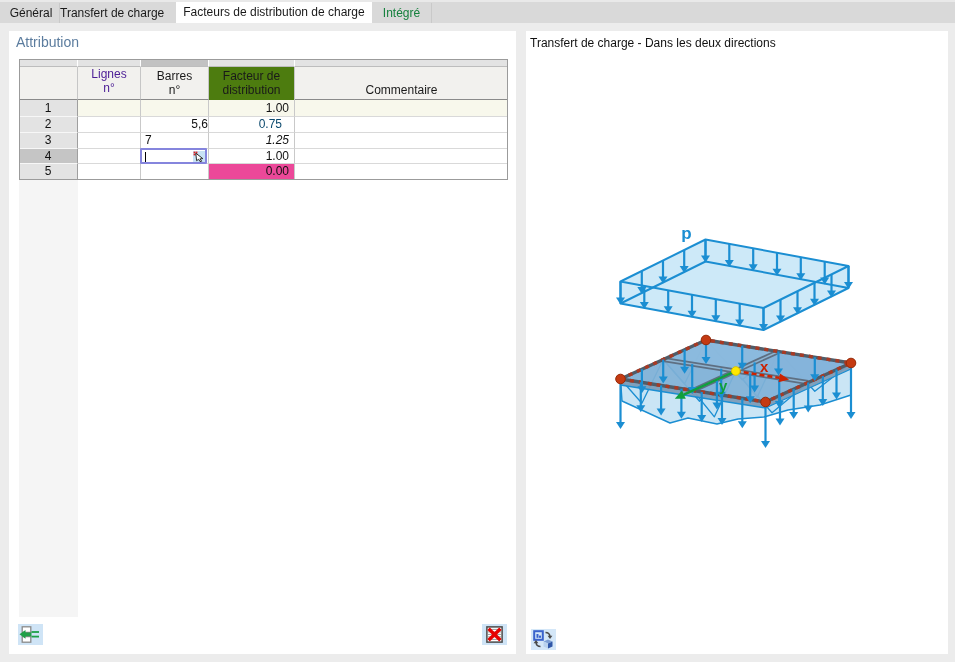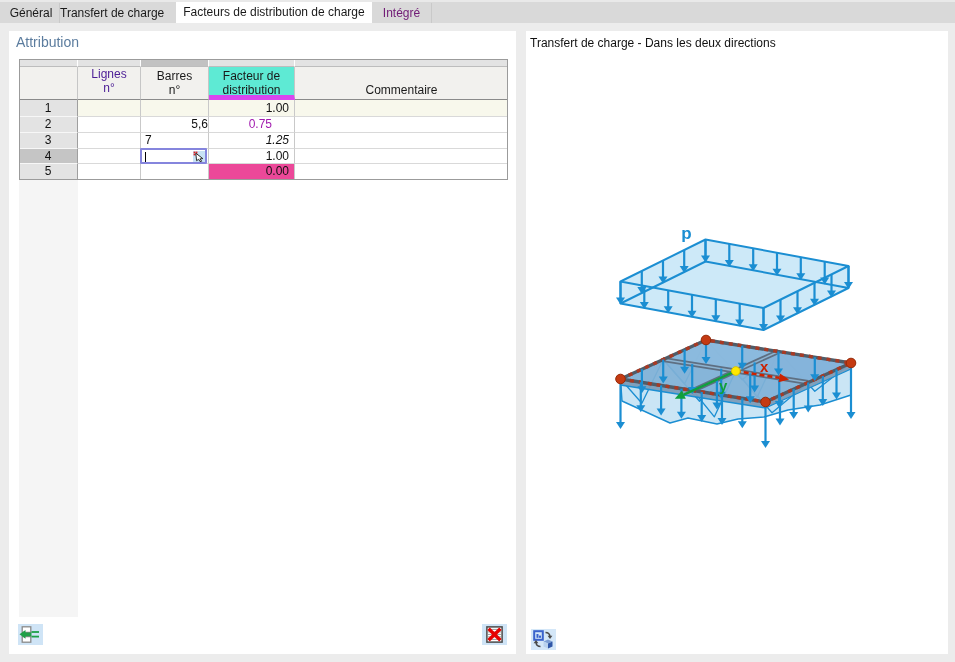--- a/index.html
+++ b/index.html
@@ -5,21 +5,21 @@
 html,body { width:955px; height:662px; background:#ececec; font-family:"Liberation Sans",sans-serif; overflow:hidden; }
 .abs { position:absolute; }
 svg { display:block; }
 </style></head>
 <body>
 <div class="abs" style="left:0;top:0;width:955px;height:23px;background:#d9d9d9"></div>
 <div class="abs" style="left:0;top:0;width:955px;height:2px;background:#e9e9e9"></div>
 <div class="abs" style="left:3px;top:3px;width:56px;height:20px;font-size:12px;text-align:center;line-height:20px;color:#1a1a1a;border-right:1px solid #c9c9c9">Général</div>
 <div class="abs" style="left:60px;top:3px;width:116px;height:20px;font-size:12px;text-align:left;line-height:20px;color:#1a1a1a">Transfert de charge</div>
 <div class="abs" style="left:176px;top:2px;width:196px;height:21px;background:#fff;font-size:12px;text-align:center;line-height:21px;color:#1a1a1a">Facteurs de distribution de charge</div>
-<div class="abs" style="left:372px;top:3px;width:59px;height:20px;font-size:12px;text-align:center;line-height:20px;color:#701a75;border-right:1px solid #c9c9c9">Intégré</div>
+<div class="abs" style="left:372px;top:3px;width:59px;height:20px;font-size:12px;text-align:center;line-height:20px;color:#15803d;border-right:1px solid #c9c9c9">Intégré</div>
 
 <div class="abs" style="left:9px;top:31px;width:507px;height:623px;background:#fff"></div>
 <div class="abs" style="left:526px;top:31px;width:422px;height:623px;background:#fff"></div>
 
 <div class="abs" style="left:16px;top:34px;font-size:14px;font-weight:normal;color:#5b7c9e">Attribution</div>
 <div class="abs" style="left:19px;top:180px;width:59px;height:437px;background:#f5f5f5"></div>
 <div style="position:absolute;left:20px;top:60px;width:488px;height:119px">
     <div style="position:absolute;left:-1px;top:-1px;width:59px;height:8px;background:#e3e3e3;border-right:1px solid #fff;border-bottom:1px solid #bdbdbd;box-sizing:border-box;"></div>
     <div style="position:absolute;left:58px;top:-1px;width:63px;height:8px;background:#e3e3e3;border-right:1px solid #fff;border-bottom:1px solid #bdbdbd;box-sizing:border-box;"></div>
     <div style="position:absolute;left:121px;top:-1px;width:68px;height:8px;background:#c2c2c2;border-right:1px solid #fff;border-bottom:1px solid #bdbdbd;box-sizing:border-box;"></div>
@@ -27,35 +27,35 @@
     <div style="position:absolute;left:275px;top:-1px;width:213px;height:8px;background:#e3e3e3;border-right:1px solid #fff;border-bottom:1px solid #bdbdbd;box-sizing:border-box;"></div>
     <div style="position:absolute;left:-1px;top:7px;width:59px;height:33px;background:#f2f1ee;border-right:1px solid #c6c6c6;border-bottom:1px solid #8a8a8a;box-sizing:border-box;">
       <div style="padding-top:2px;text-align:center;font-size:12px;line-height:14px;color:#1a1a1a"></div>
     </div>
     <div style="position:absolute;left:58px;top:7px;width:63px;height:33px;background:#f2f1ee;border-right:1px solid #c6c6c6;border-bottom:1px solid #8a8a8a;box-sizing:border-box;">
       <div style="padding-top:0;text-align:center;font-size:12px;line-height:14px;color:#4c1d95">Lignes<br>n°</div>
     </div>
     <div style="position:absolute;left:121px;top:7px;width:68px;height:33px;background:#f2f1ee;border-right:1px solid #c6c6c6;border-bottom:1px solid #8a8a8a;box-sizing:border-box;">
       <div style="padding-top:2px;text-align:center;font-size:12px;line-height:14px;color:#1a1a1a">Barres<br>n°</div>
     </div>
-    <div style="position:absolute;left:189px;top:7px;width:86px;height:33px;background:#5eead4;border-right:1px solid #c6c6c6;border-bottom:5px solid #d946ef;box-sizing:border-box;">
+    <div style="position:absolute;left:189px;top:7px;width:86px;height:50px;background:#4d7c0f;border-right:1px solid #c6c6c6;border-bottom:5px solid #d946ef;box-sizing:border-box;">
       <div style="padding-top:2px;text-align:center;font-size:12px;line-height:14px;color:#1a1a1a">Facteur de<br>distribution</div>
     </div>
     <div style="position:absolute;left:275px;top:7px;width:213px;height:33px;background:#f2f1ee;border-bottom:1px solid #8a8a8a;box-sizing:border-box;">
       <div style="padding-top:16px;text-align:center;font-size:12px;line-height:14px;color:#1a1a1a">Commentaire</div>
     </div>
     <div style="position:absolute;left:-1px;top:40px;width:59px;height:17px;background:#e3e3e3;border-right:1px solid #9f9f9f;border-bottom:1px solid #f7f7f7;box-sizing:border-box;text-align:center;font-size:12px;line-height:16px;color:#111;">1</div>
     <div style="position:absolute;left:58px;top:40px;width:63px;height:17px;background:#f8f8ec;border-right:1px solid #c9c9c9;border-bottom:1px solid #d9d9d9;box-sizing:border-box;font-size:12px;line-height:16px;color:#111;text-align:left;padding-left:4px;"></div>
     <div style="position:absolute;left:121px;top:40px;width:68px;height:17px;background:#f8f8ec;border-right:1px solid #c9c9c9;border-bottom:1px solid #d9d9d9;box-sizing:border-box;font-size:12px;line-height:16px;color:#111;text-align:left;padding-left:4px;"></div>
     <div style="position:absolute;left:189px;top:40px;width:86px;height:17px;background:#f8f8ec;border-right:1px solid #c9c9c9;border-bottom:1px solid #d9d9d9;box-sizing:border-box;font-size:12px;line-height:16px;color:#111;text-align:right;padding-right:5px;">1.00</div>
     <div style="position:absolute;left:275px;top:40px;width:213px;height:17px;background:#f8f8ec;border-bottom:1px solid #d9d9d9;box-sizing:border-box;font-size:12px;line-height:16px;color:#111;text-align:left;padding-left:4px;"></div>
     <div style="position:absolute;left:-1px;top:57px;width:59px;height:16px;background:#e3e3e3;border-right:1px solid #9f9f9f;border-bottom:1px solid #f7f7f7;box-sizing:border-box;text-align:center;font-size:12px;line-height:15px;color:#111;">2</div>
     <div style="position:absolute;left:58px;top:57px;width:63px;height:16px;background:#ffffff;border-right:1px solid #c9c9c9;border-bottom:1px solid #d9d9d9;box-sizing:border-box;font-size:12px;line-height:15px;color:#111;text-align:left;padding-left:4px;"></div>
     <div style="position:absolute;left:121px;top:57px;width:68px;height:16px;background:#ffffff;border-right:1px solid #c9c9c9;border-bottom:1px solid #d9d9d9;box-sizing:border-box;font-size:12px;line-height:15px;color:#111;text-align:right;padding-left:4px;">5,6</div>
-    <div style="position:absolute;left:189px;top:57px;width:86px;height:16px;background:#ffffff;border-right:1px solid #c9c9c9;border-bottom:1px solid #d9d9d9;box-sizing:border-box;font-size:12px;line-height:15px;color:#a21caf;text-align:right;padding-right:22px;">0.75</div>
+    <div style="position:absolute;left:189px;top:57px;width:86px;height:16px;background:#ffffff;border-right:1px solid #c9c9c9;border-bottom:1px solid #d9d9d9;box-sizing:border-box;font-size:12px;line-height:15px;color:#0c4a6e;text-align:right;padding-right:12px;">0.75</div>
     <div style="position:absolute;left:275px;top:57px;width:213px;height:16px;background:#ffffff;border-bottom:1px solid #d9d9d9;box-sizing:border-box;font-size:12px;line-height:15px;color:#111;text-align:left;padding-left:4px;"></div>
     <div style="position:absolute;left:-1px;top:73px;width:59px;height:16px;background:#e3e3e3;border-right:1px solid #9f9f9f;border-bottom:1px solid #f7f7f7;box-sizing:border-box;text-align:center;font-size:12px;line-height:15px;color:#111;">3</div>
     <div style="position:absolute;left:58px;top:73px;width:63px;height:16px;background:#ffffff;border-right:1px solid #c9c9c9;border-bottom:1px solid #d9d9d9;box-sizing:border-box;font-size:12px;line-height:15px;color:#111;text-align:left;padding-left:4px;"></div>
     <div style="position:absolute;left:121px;top:73px;width:68px;height:16px;background:#ffffff;border-right:1px solid #c9c9c9;border-bottom:1px solid #d9d9d9;box-sizing:border-box;font-size:12px;line-height:15px;color:#111;text-align:left;padding-left:4px;">7</div>
     <div style="position:absolute;left:189px;top:73px;width:86px;height:16px;background:#ffffff;border-right:1px solid #c9c9c9;border-bottom:1px solid #d9d9d9;box-sizing:border-box;font-size:12px;line-height:15px;color:#111;text-align:right;padding-right:5px;font-style:italic;">1.25</div>
     <div style="position:absolute;left:275px;top:73px;width:213px;height:16px;background:#ffffff;border-bottom:1px solid #d9d9d9;box-sizing:border-box;font-size:12px;line-height:15px;color:#111;text-align:left;padding-left:4px;"></div>
     <div style="position:absolute;left:-1px;top:89px;width:59px;height:15px;background:#c5c5c5;border-right:1px solid #9f9f9f;border-bottom:1px solid #f7f7f7;box-sizing:border-box;text-align:center;font-size:12px;line-height:14px;color:#111;">4</div>
     <div style="position:absolute;left:58px;top:89px;width:63px;height:15px;background:#ffffff;border-right:1px solid #c9c9c9;border-bottom:1px solid #d9d9d9;box-sizing:border-box;font-size:12px;line-height:14px;color:#111;text-align:left;padding-left:4px;"></div>
     <div style="position:absolute;left:121px;top:89px;width:68px;height:15px;background:#ffffff;border-right:1px solid #c9c9c9;border-bottom:1px solid #d9d9d9;box-sizing:border-box;font-size:12px;line-height:14px;color:#111;text-align:left;padding-left:4px;"></div>
     <div style="position:absolute;left:189px;top:89px;width:86px;height:15px;background:#ffffff;border-right:1px solid #c9c9c9;border-bottom:1px solid #d9d9d9;box-sizing:border-box;font-size:12px;line-height:14px;color:#111;text-align:right;padding-right:5px;">1.00</div>

